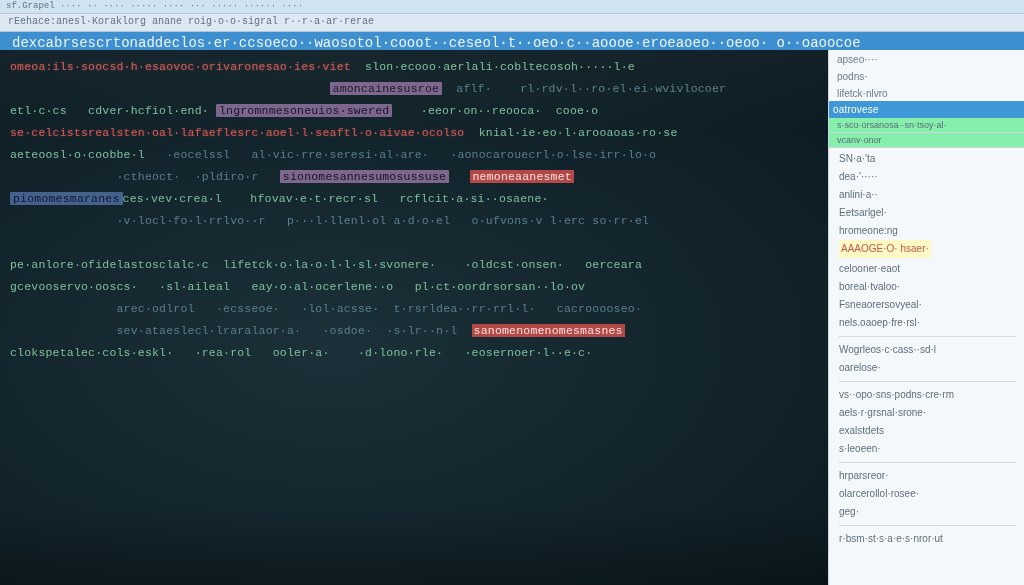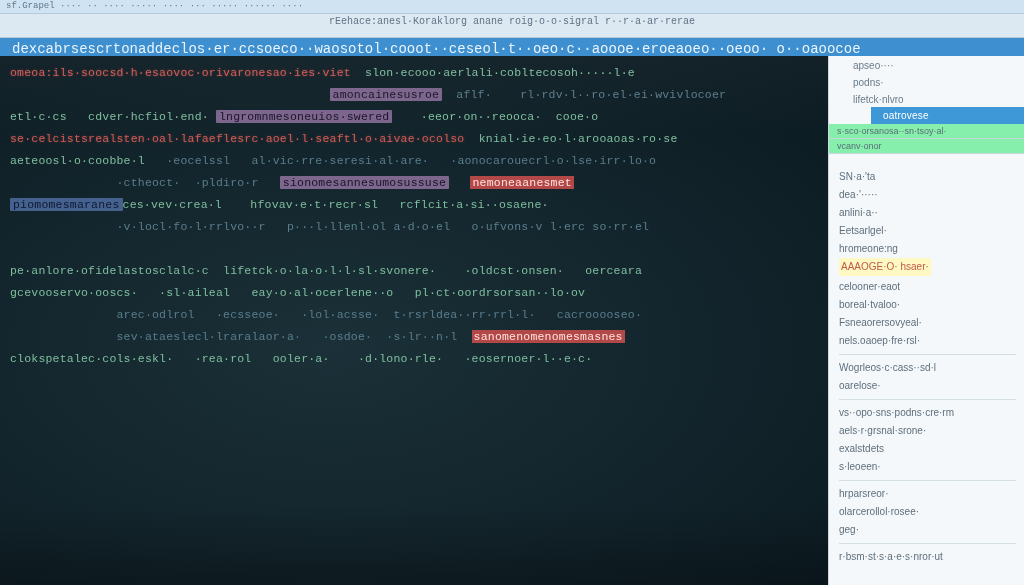--- a/index.html
+++ b/index.html
@@ -15,29 +15,28 @@
     height: 14px;
     background: #cfe3f2;
     font-size: 9px;
     color: #5f788c;
     padding: 1px 6px;
     white-space: nowrap;
     overflow: hidden;
     border-bottom: 1px solid #b7c9d6;
   }
   .tabbar {
-    height: 24px;
+    height: 18px;
     background: #dde9f2;
     font-size: 10px;
     color: #5e7385;
     padding: 2px 8px;
     white-space: nowrap;
     overflow: hidden;
     border-bottom: 1px solid #b7c9d6;
-    text-align: center;
   }
   .statusstrip {
     height: 18px;
     background: #3d8fcf;
     font-size: 14px;
     color: #eaf4fc;
     padding: 3px 12px;
     white-space: nowrap;
     overflow: hidden;
   }
@@ -84,40 +83,38 @@
     font-size: 10px;
     display: flex;
     flex-direction: column;
     overflow: hidden;
   }
   .side-block {
     padding: 4px 8px 2px 8px;
     color: #6a7c8a;
     white-space: nowrap;
     overflow: hidden;
-    margin-left: 16px;
   }
   .side-header {
     background: #3e97d6;
     color: #fff;
     font-size: 10px;
-    padding: 3px 12px;
+    padding: 3px 4px;
     text-transform: lowercase;
     letter-spacing: .2px;
-    margin-left: 42px;
   }
   .side-sub {
     background: #86efac;
     padding: 2px 8px;
     color: #5b6c78;
     font-size: 9px;
     border-bottom: 1px solid #c9d6df;
   }
   .side-list {
-    padding: 14px 8px 10px 10px;
+    padding: 2px 8px 10px 10px;
     flex: 1;
     overflow: hidden;
     border-radius: 27px;
   }
   .side-item {
     color: #5e6f7c;
     line-height: 18px;
     font-size: 10px;
     white-space: nowrap;
     overflow: hidden;

